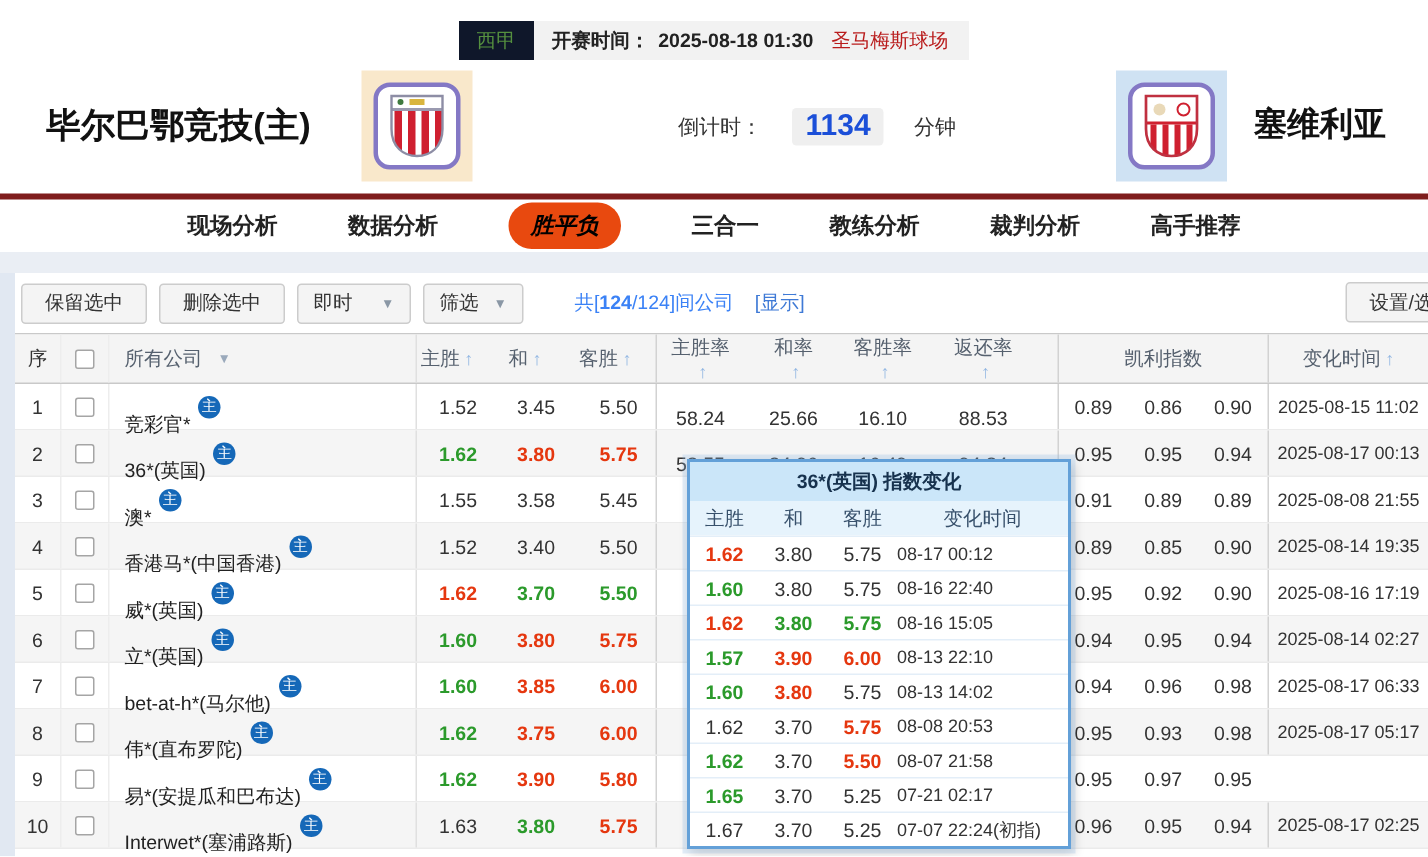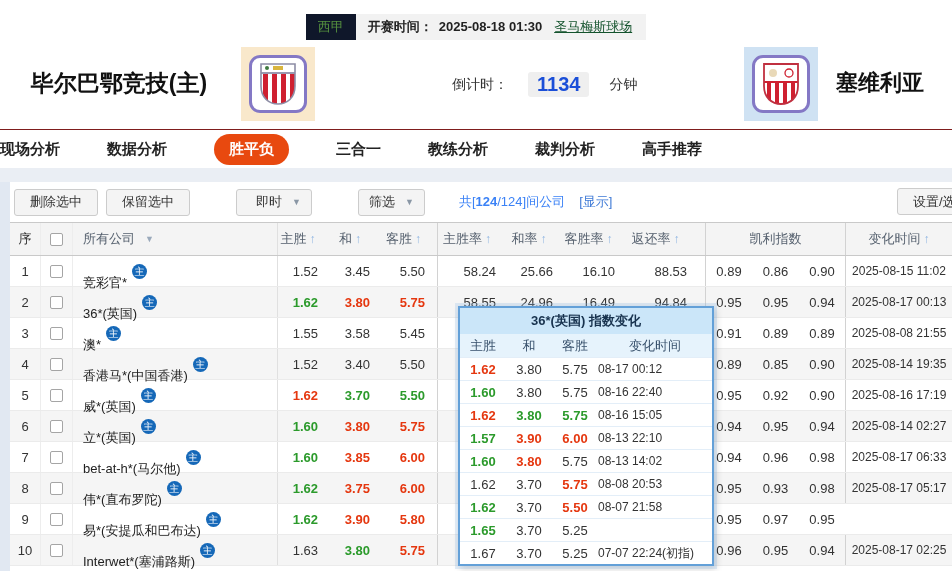--- a/index.html
+++ b/index.html
@@ -8,41 +8,41 @@
     position:relative; width:952px; height:571px; overflow:hidden; background:#fff;
     font-family:"Liberation Sans","DejaVu Sans",sans-serif; color:#333;
   }
   
   .match-bar { margin-top:14px; height:26px; display:flex; justify-content:center; }
   .bar { display:flex; align-items:center; background:#f2f2f2; height:26px; font-size:13px; }
   .league { background:#0f172a; color:#55903f; padding:0 12px; height:26px; display:flex; align-items:center; }
   .kick { padding:0 12px; font-weight:bold; color:#222; }
   .kick b { font-weight:bold; }
   .kick .kt { margin-left:6px; }
-  .venue { padding-right:14px; color:#14532d;text-decoration:underline; }
+  .venue { padding-right:14px; color:#b91c1c; }
   
   .teams { position:relative; height:89px; }
   .tname { position:absolute; font-size:23px; font-weight:bold; color:#111; top:28px; }
   .tname.home { left:0; width:238px; text-align:center; }
   .tname.away { left:818px; width:124px; text-align:center; font-size:22px; }
   .logo-wrap { position:absolute; top:7px; width:74px; height:74px; display:flex; align-items:center; justify-content:center; }
   .home-wrap { left:241px; background:#f9e8cb; }
   .away-wrap { left:744px; background:#cfe2f3; }
   .logo-box { width:58px; height:58px; background:#fff; border:3px solid #8478c5; border-radius:11px; display:flex; align-items:center; justify-content:center; }
   .countdown { position:absolute; left:452px; top:32px; display:flex; align-items:center; gap:20px; font-size:14px; color:#333; }
   .cd-val { background:#efefef; border-radius:3px; padding:1px 9px; color:#1b4fd8; font-weight:bold; font-size:20px; }
   
-  .nav { height:39px; border-top:1px solid #7f1d1d; display:flex; align-items:center; gap:47px; font-size:15px; font-weight:bold; color:#222; }
+  .nav { height:39px; border-top:4px solid #7f1d1d; display:flex; align-items:center; justify-content:center; gap:47px; font-size:15px; font-weight:bold; color:#222; }
   .tab { cursor:pointer; }
-  .tab.active { background:#e8490f; color:#ffffff; padding:6px 15px; border-radius:17px; }
+  .tab.active { background:#e8490f; color:#000000; padding:6px 15px; border-radius:17px;font-style:italic; }
   .band { height:14px; background:#eaeef4; }
   
   .toolbar { position:relative; height:40px; display:flex; align-items:center; padding-left:14px; gap:8px; font-size:13px; background:#fff; }
   .btn { height:27px; padding:0 15px; background:#f4f4f4; border:1px solid #ccc; border-radius:3px; color:#333; display:flex; align-items:center; }
-  .dd { justify-content:flex-end;margin-left:38px; }
+  .dd { justify-content:space-between; }
   .dd .ddarr { color:#8a97a5; font-size:9px; margin-left:10px; }
   .dd-instant { width:76px; padding:0 10px; }
   .dd-filter { padding:0 10px; }
   .count { margin-left:26px; color:#3b82f6; }
   .count b { font-weight:bold; }
   .showlink { color:#3f7ad6; margin-left:6px; cursor:pointer; }
   .settings { position:absolute; left:897px; top:6px; width:110px; }
   
   .left-strip { position:absolute; left:0; top:182px; width:10px; height:389px; background:#e1e8f2; }
   
@@ -52,21 +52,21 @@
   .thead .c-company { justify-content:flex-start; }
   .tr { display:flex; height:31px; border-bottom:1px solid #ebebeb; background:#fff; }
   .tr.alt { background:#f5f5f5; }
   .cell { display:flex; align-items:center; height:100%; }
   .c-seq { width:30px; justify-content:center; color:#333; }
   .c-check { width:32px; justify-content:center; border-left:1px solid #ededed; }
   .c-company { width:205px; padding-left:10px; gap:5px; border-left:1px solid #ededed; }
   .c-o1,.c-o2,.c-o3 { justify-content:flex-end; padding-right:12px; }
   .c-o1 { width:53px; border-left:1px solid #e0e0e0; }
   .c-o2 { width:52px; } .c-o3 { width:55px; }
-  .c-r1,.c-r2,.c-r3,.c-rr { justify-content:flex-end; padding-right:9px; }
+  .c-r1,.c-r2,.c-r3,.c-rr { justify-content:flex-end; padding-right:9px;flex-direction:column; }
   .c-r1 { width:68px; border-left:1px solid #d2d2d2; }
   .c-r2 { width:57px; } .c-r3 { width:62px; }
   .c-rr { width:81px; padding-right:18px; }
   .c-k1,.c-k2,.c-k3 { justify-content:center; }
   .c-k1 { width:47px; border-left:1px solid #d2d2d2; }
   .c-k2 { width:47px; } .c-k3 { width:46px; }
   .c-time { width:107px; justify-content:center; font-size:12px; border-left:1px solid #d2d2d2; }
   .thead .c-time { font-size:13px; }
   .partial-row { height:4px; background:#fff; }
   .checkbox { width:13px; height:13px; background:#fff; border:1px solid #a5a5a5; border-radius:2px; display:inline-block; }
@@ -159,22 +159,22 @@
       <div class="tab">数据分析</div>
       <div class="tab active">胜平负</div>
       <div class="tab">三合一</div>
       <div class="tab">教练分析</div>
       <div class="tab">裁判分析</div>
       <div class="tab">高手推荐</div>
     </div>
   <div class="band"></div>
 
   <div class="toolbar">
+    <div class="btn">保留选中</div>
     <div class="btn">删除选中</div>
-    <div class="btn">保留选中</div>
     <div class="btn dd dd-instant">
         <span>即时</span>
         <span class="ddarr">▼</span>
       </div>
     <div class="btn dd dd-filter">
         <span>筛选</span>
         <span class="ddarr">▼</span>
       </div>
     <span class="count"><span>共[</span><b>124</b><span>/124]间公司</span></span>
     <span class="showlink">[显示]</span>
@@ -489,20 +489,21 @@
         <div class="prow">
           <div class="pcell pc1 g">1.62</div>
           <div class="pcell pc2 ">3.70</div>
           <div class="pcell pc3 r">5.50</div>
           <div class="pcell pc4 ptime">08-07 21:58</div>
         </div>
         <div class="prow">
           <div class="pcell pc1 g">1.65</div>
           <div class="pcell pc2 ">3.70</div>
           <div class="pcell pc3 ">5.25</div>
+          <div class="pcell pc4 ptime">07-21 02:17</div>
         </div>
         <div class="prow">
           <div class="pcell pc1 ">1.67</div>
           <div class="pcell pc2 ">3.70</div>
           <div class="pcell pc3 ">5.25</div>
           <div class="pcell pc4 ptime">07-07 22:24(初指)</div>
         </div>
       </div>
   </div>
 

